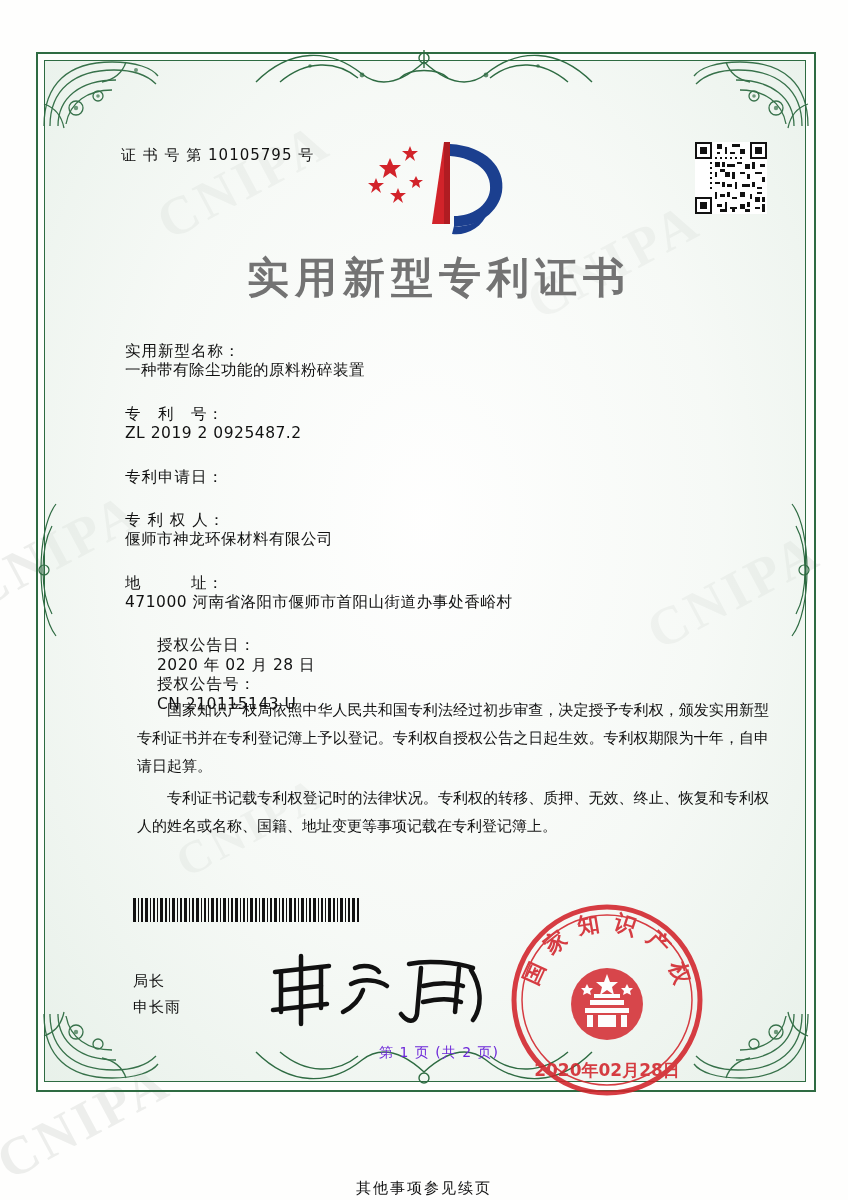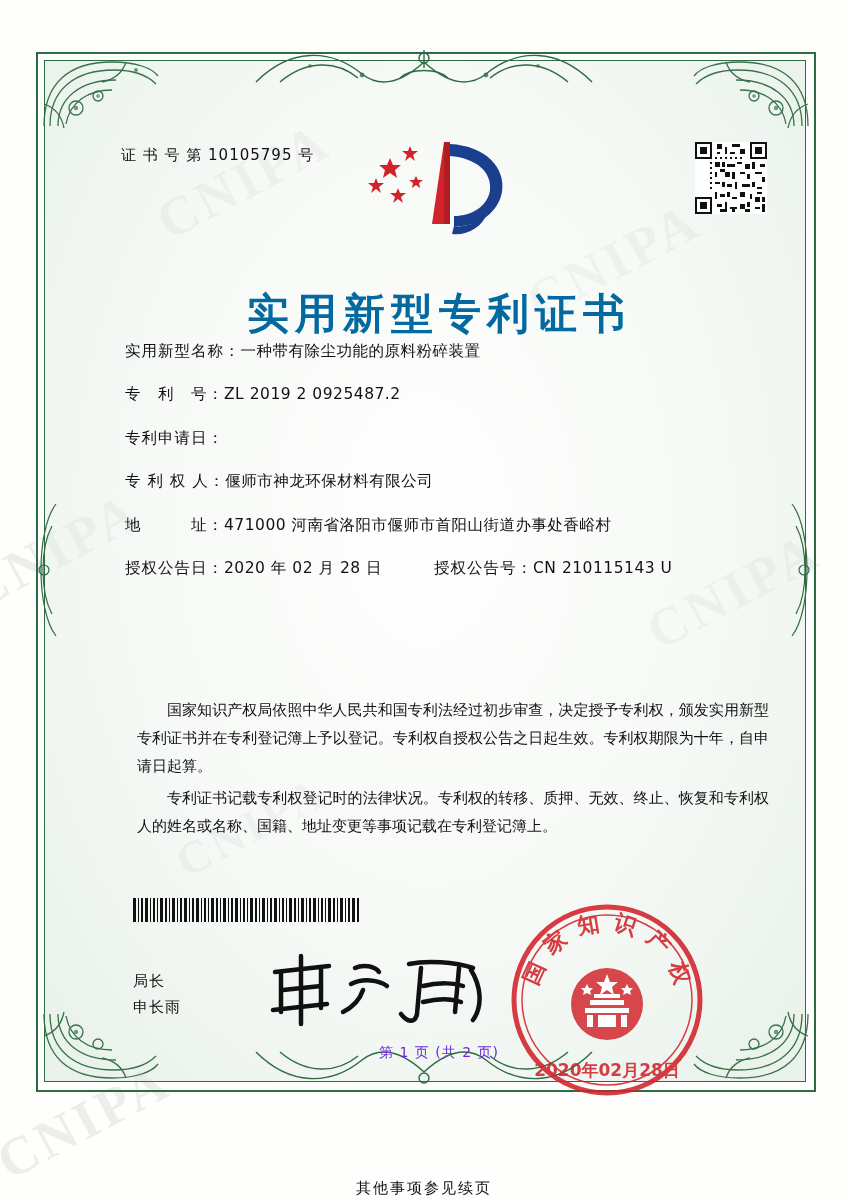--- a/index.html
+++ b/index.html
@@ -120,50 +120,50 @@
   .main-title {
     position: absolute;
     left: 0;
     right: 0;
     top: 190px;
     text-align: center;
     font-family: "DejaVu Sans", "Liberation Sans", sans-serif;
     font-size: 42px;
     font-weight: bold;
     letter-spacing: 6px;
-    color: #0369a1;
-    margin-top: 36px;
+    color: #737373;
   }
 
   .fields {
     position: absolute;
     left: 66px;
     top: 282px;
     width: 640px;
     font-size: 15.5px;
     line-height: 1.25;
     color: #111;
   }
   .field-row {
     display: flex;
     align-items: baseline;
     margin-bottom: 24px;
+    flex-direction: column;
   }
   .field-label {
     flex: 0 0 auto;
     white-space: pre;
     letter-spacing: 1px;
   }
   .field-value {
     flex: 1 1 auto;
     letter-spacing: .5px;
   }
   .field-row.dual .field-label2 {
     flex: 0 0 auto;
-    margin-left: 52px;
+    margin-left: 32px;
     white-space: pre;
     letter-spacing: 1px;
   }
   .field-row.dual .field-value2 {
     flex: 0 0 auto;
     letter-spacing: .5px;
   }
 
   .paragraphs {
     position: absolute;

